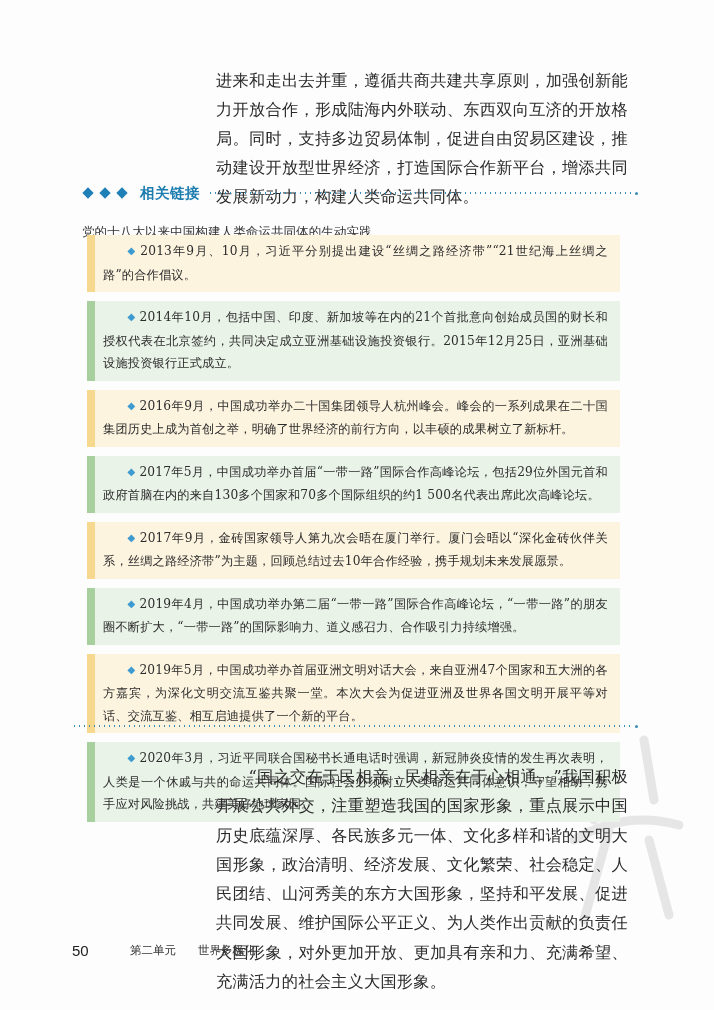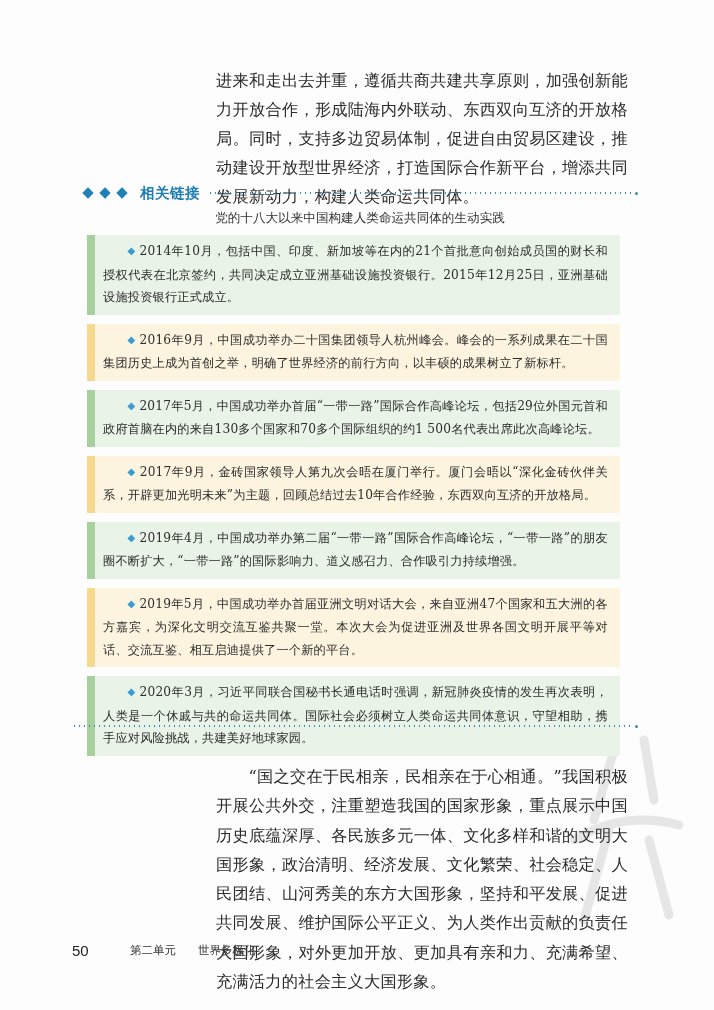--- a/index.html
+++ b/index.html
@@ -57,22 +57,21 @@
     background-size: 5px 2px;
     background-repeat: repeat-x;
   }
   .end-dot {
     width: 3px; height: 3px; border-radius: 50%;
     background: #3c8bb4; margin-left: 2px;
   }
   .subtitle {
     position: absolute;
     left: 82px; width: 556px;
-    top: 210px;
-    text-align: center;
+    top: 224px;
     font-family: "DejaVu Sans", "Liberation Sans", sans-serif;
     font-size: 12.6px;
     color: #333;
   }
   .events {
     position: absolute;
     left: 87px; top: 235px;
     width: 533px;
   }
   .event {
@@ -146,31 +145,34 @@
     <span class="diamond"></span>
   </div>
   <span class="link-title">相关链接</span>
   <span class="dots"></span>
   <span class="end-dot"></span>
 </div>
 
 <div class="subtitle">党的十八大以来中国构建人类命运共同体的生动实践</div>
 
 <div class="events">
+  <div class="event yellow">
+    <span class="event-text"><span class="bullet">◆</span><span>2013年9月、10月，习近平分别提出建设“丝绸之路经济带”“21世纪海上丝绸之路”的合作倡议。</span></span>
+  </div>
   <div class="event green">
     <span class="event-text"><span class="bullet">◆</span><span>2014年10月，包括中国、印度、新加坡等在内的21个首批意向创始成员国的财长和授权代表在北京签约，共同决定成立亚洲基础设施投资银行。2015年12月25日，亚洲基础设施投资银行正式成立。</span></span>
   </div>
   <div class="event yellow">
     <span class="event-text"><span class="bullet">◆</span><span>2016年9月，中国成功举办二十国集团领导人杭州峰会。峰会的一系列成果在二十国集团历史上成为首创之举，明确了世界经济的前行方向，以丰硕的成果树立了新标杆。</span></span>
   </div>
   <div class="event green">
     <span class="event-text"><span class="bullet">◆</span><span>2017年5月，中国成功举办首届“一带一路”国际合作高峰论坛，包括29位外国元首和政府首脑在内的来自130多个国家和70多个国际组织的约1 500名代表出席此次高峰论坛。</span></span>
   </div>
   <div class="event yellow">
-    <span class="event-text"><span class="bullet">◆</span><span>2017年9月，金砖国家领导人第九次会晤在厦门举行。厦门会晤以“深化金砖伙伴关系，开辟更加光明未来”为主题，回顾总结过去10年合作经验，东西双向互济的开放格局。</span></span>
+    <span class="event-text"><span class="bullet">◆</span><span>2017年9月，金砖国家领导人第九次会晤在厦门举行。厦门会晤以“深化金砖伙伴关系，丝绸之路经济带”为主题，回顾总结过去10年合作经验，携手规划未来发展愿景。</span></span>
   </div>
   <div class="event green">
     <span class="event-text"><span class="bullet">◆</span><span>2019年4月，中国成功举办第二届“一带一路”国际合作高峰论坛，“一带一路”的朋友圈不断扩大，“一带一路”的国际影响力、道义感召力、合作吸引力持续增强。</span></span>
   </div>
   <div class="event yellow">
     <span class="event-text"><span class="bullet">◆</span><span>2019年5月，中国成功举办首届亚洲文明对话大会，来自亚洲47个国家和五大洲的各方嘉宾，为深化文明交流互鉴共聚一堂。本次大会为促进亚洲及世界各国文明开展平等对话、交流互鉴、相互启迪提供了一个新的平台。</span></span>
   </div>
   <div class="event green">
     <span class="event-text"><span class="bullet">◆</span><span>2020年3月，习近平同联合国秘书长通电话时强调，新冠肺炎疫情的发生再次表明，人类是一个休戚与共的命运共同体。国际社会必须树立人类命运共同体意识，守望相助，携手应对风险挑战，共建美好地球家园。</span></span>
   </div>

